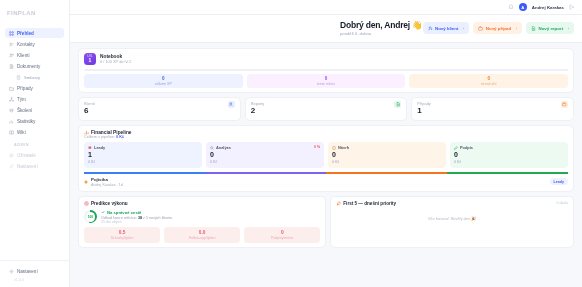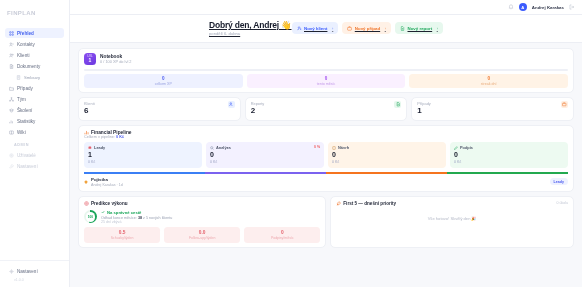--- a/index.html
+++ b/index.html
@@ -51,23 +51,22 @@
   .bell { width:6px; height:6px; }
   .avatar {
     width:8px;height:8px;border-radius:50%;background:#3b5bfd;color:#fff;
     font-size:4.2px;font-weight:700;display:flex;align-items:center;justify-content:center;
   }
   .uname { font-size:4.4px; font-weight:700; color:#343a4d; }
   .logout { width:6px;height:6px; }
 
   .headrow {
     background:#fff; padding:5px 8px 6px; display:flex;
-    align-items:center; justify-content:center;
+    align-items:center; justify-content:flex-end;
     border-bottom:1px solid #eceef4;
-    text-decoration:underline;
   }
   .greet { font-size:8.5px; font-weight:700; letter-spacing:-.2px; color:#171c2c; }
   .subgreet { font-size:4.2px; color:#a2a8b8; margin-top:1px; }
   .hbtns { display:flex; gap:4px; }
   .hbtn {
     display:flex; align-items:center; gap:2.5px;
     height:12px; padding:0 5px; border-radius:4px;
     font-size:4.4px; font-weight:700; white-space:nowrap;
   }
   .hbtn .chev { font-size:4px; opacity:.55; margin-left:2px; }

